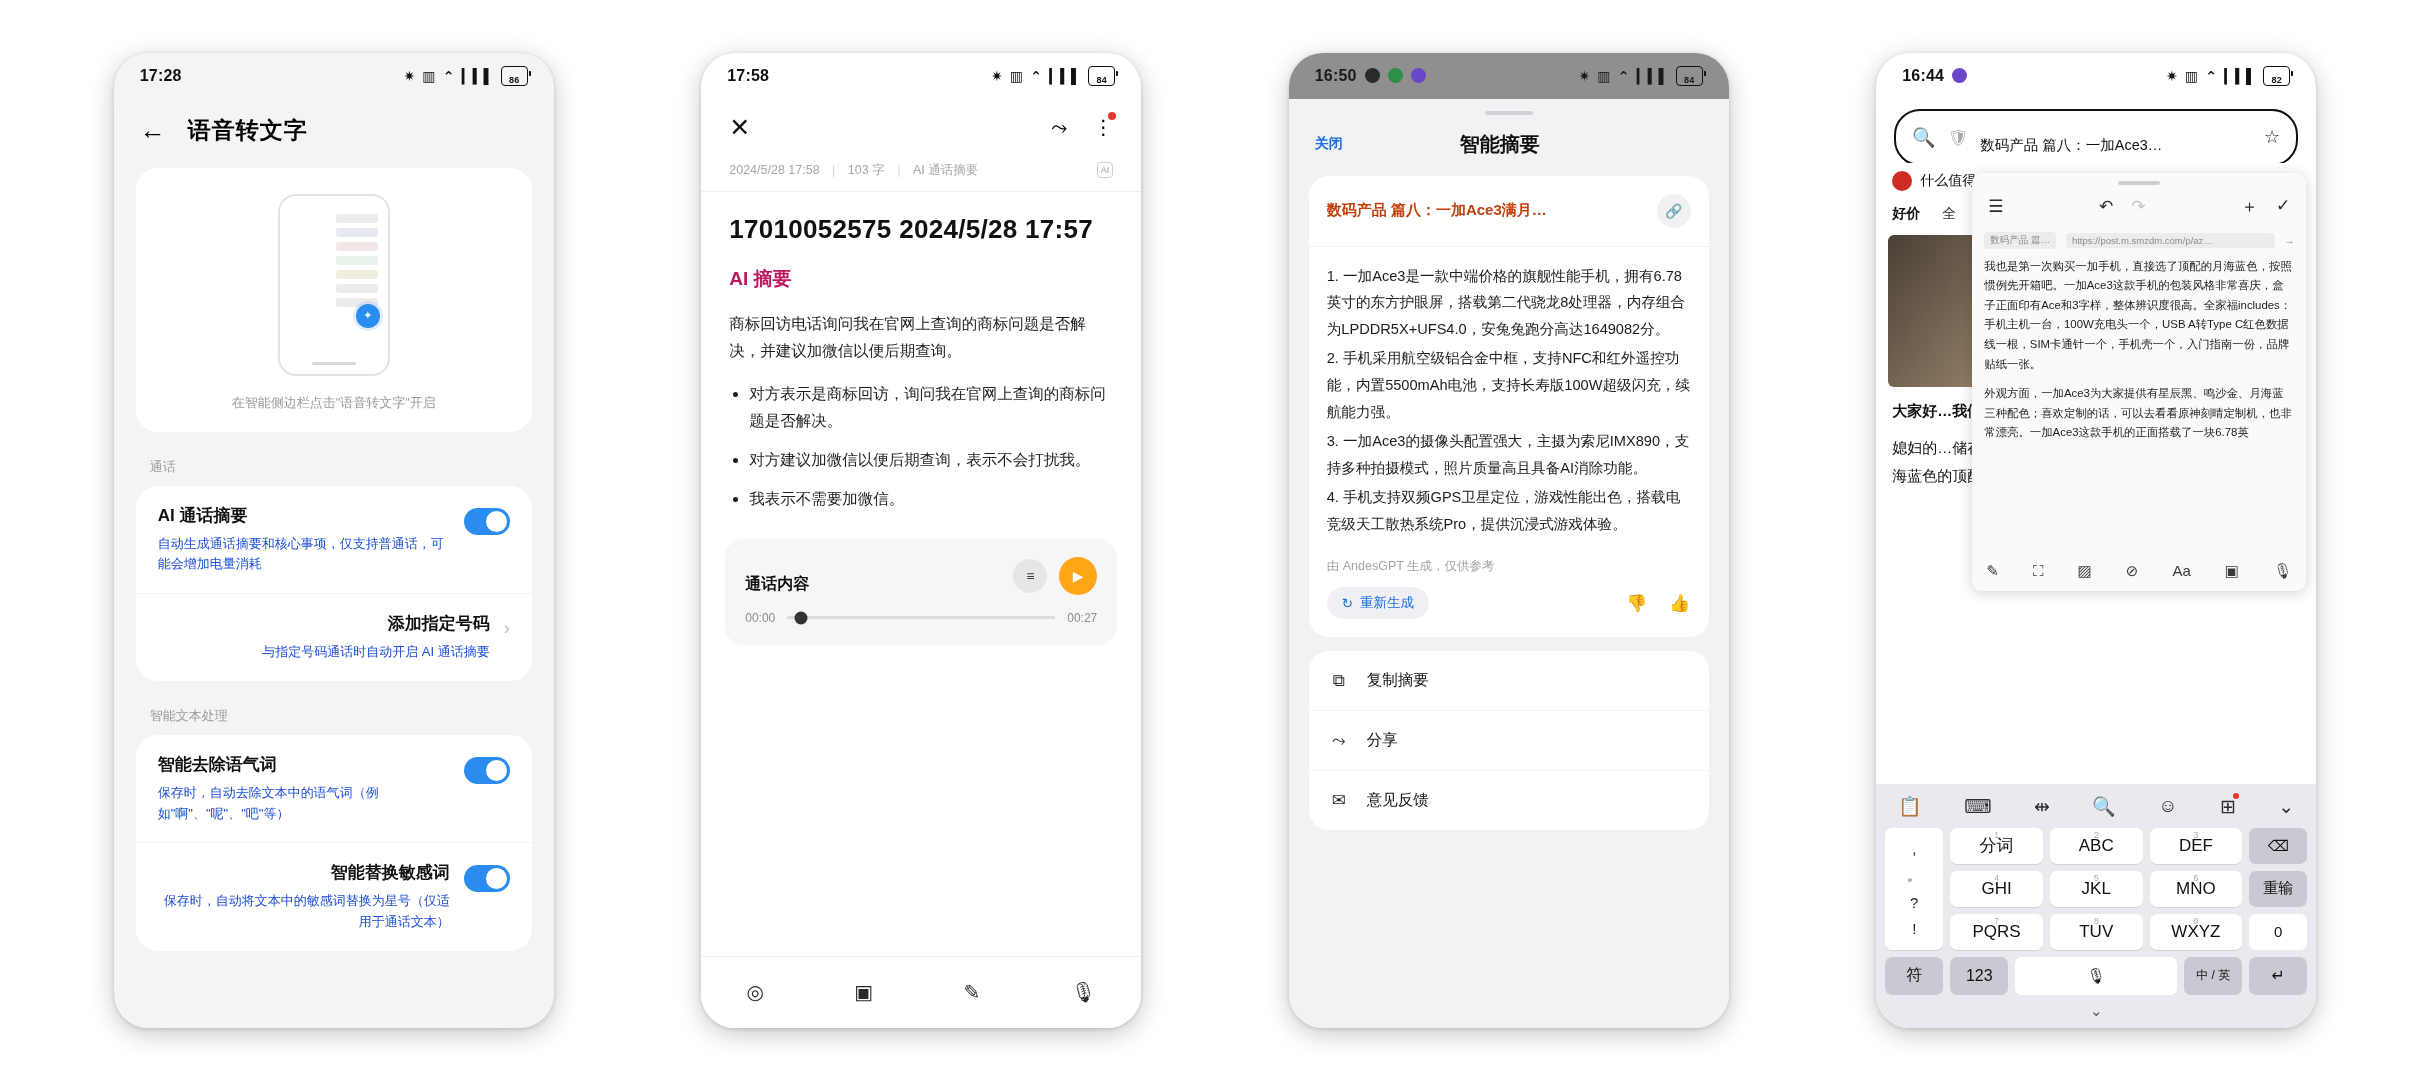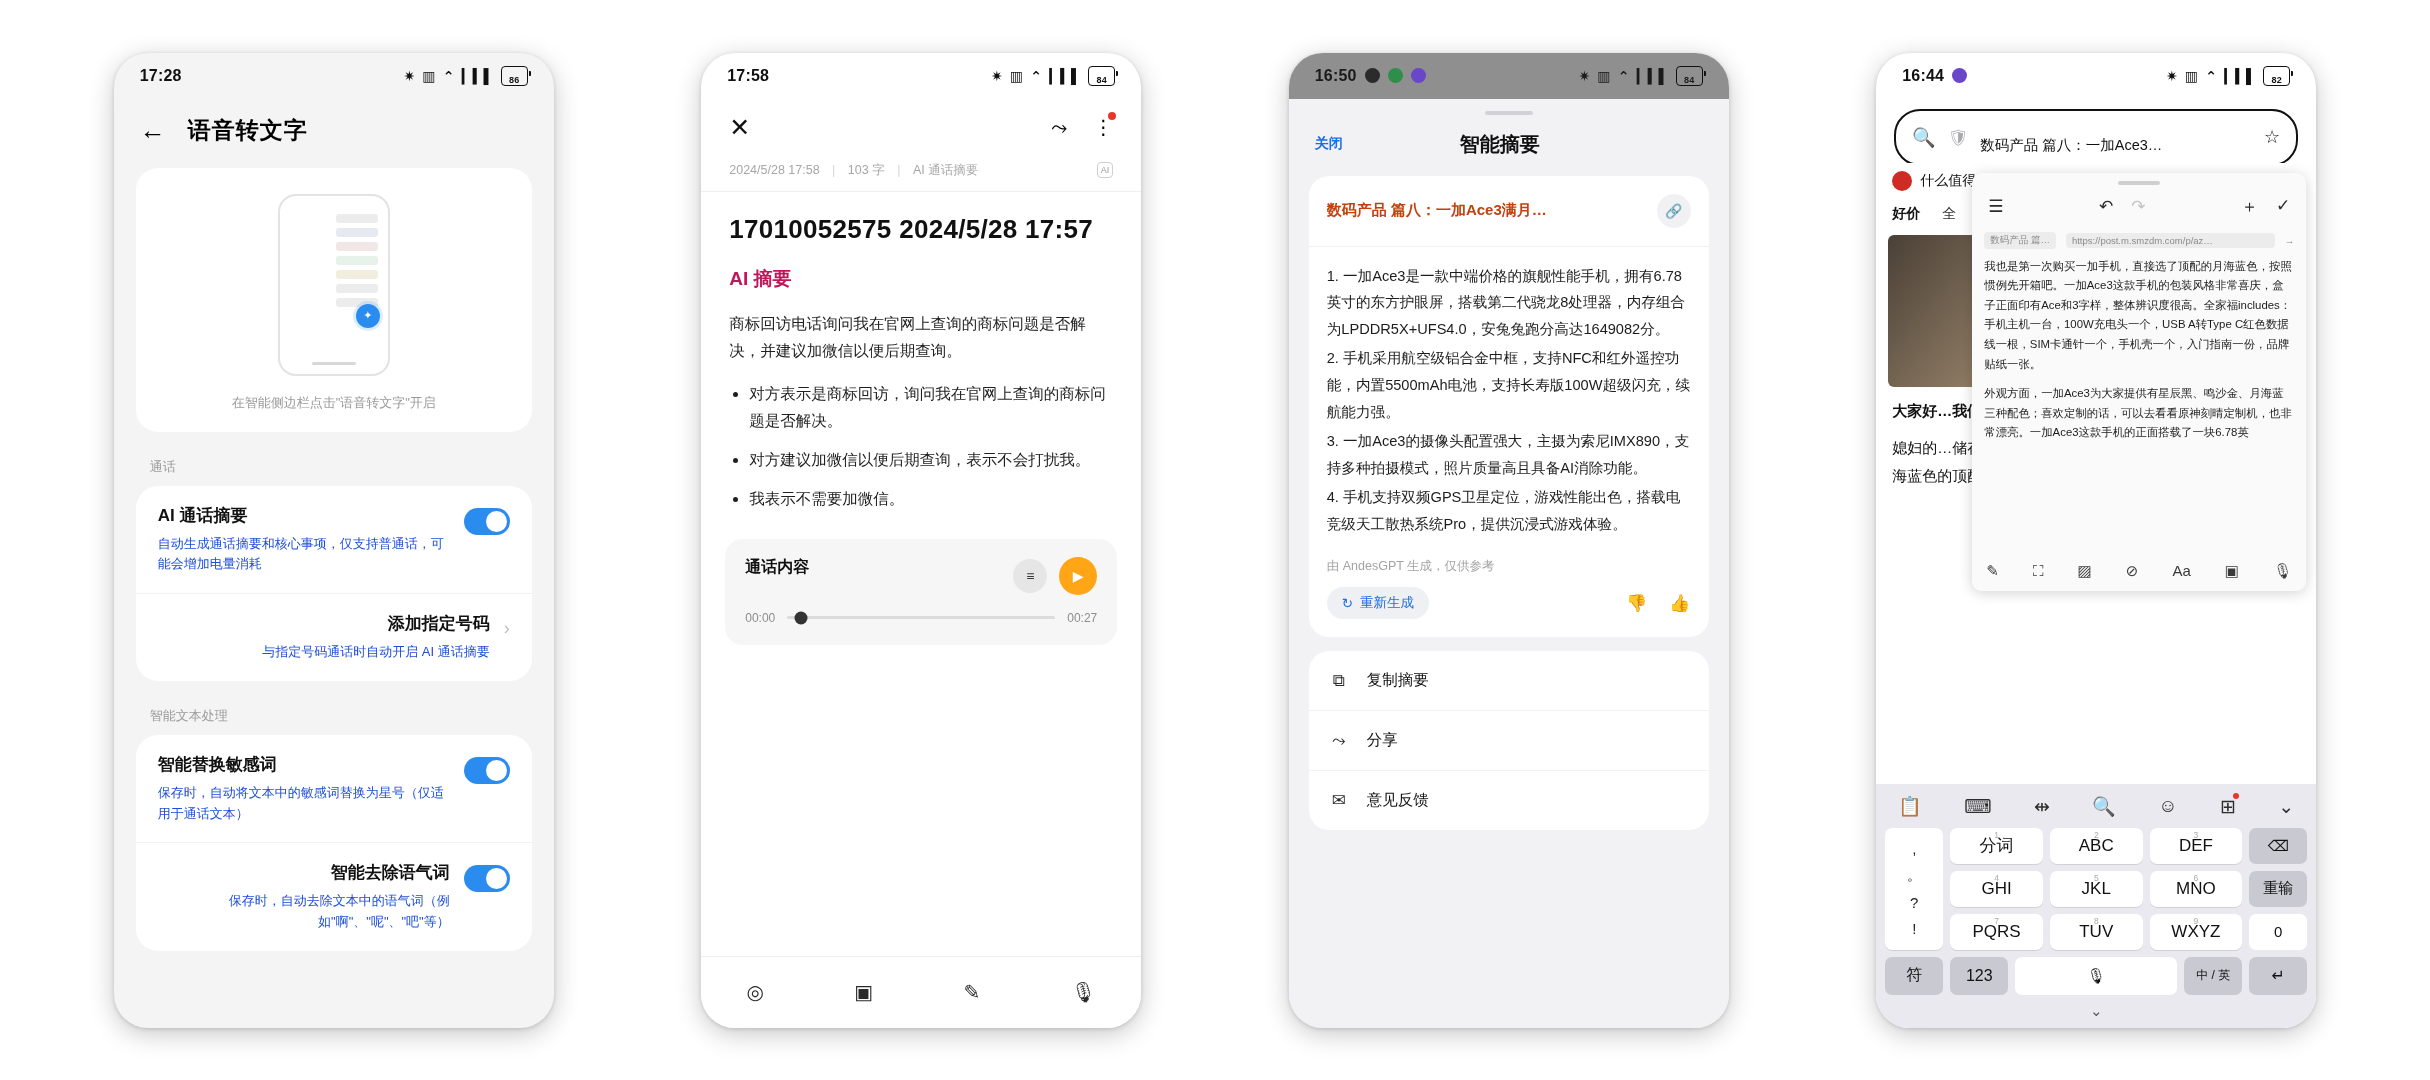--- a/index.html
+++ b/index.html
@@ -111,21 +111,21 @@
   .p2 .aibox { border:1.4px solid #cfcfcf; border-radius:4px; font-size:9px; color:#9a9a9a; padding:2px 3px; }
   .p2 .doc { padding: 20px 28px 0; }
   .p2 .doc h1 { font-size:26px; font-weight:700; color:#111; line-height:1.32; letter-spacing:.3px; }
   .p2 .doc h2 { font-size:19px; font-weight:700; color:#be185d; margin:20px 0 18px; }
   .p2 .doc p { font-size:15.5px; color:#1f1f1f; line-height:1.75; }
   .p2 .doc ul { margin:16px 0 0 20px; }
   .p2 .doc li { font-size:15.5px; color:#1f1f1f; line-height:1.75; margin-bottom:12px; }
   .p2 .player {
     margin: 26px 24px 0; background:#f6f6f6; border-radius:18px; padding:18px 20px 20px;
   }
-  .p2 .pl-top { display:flex; align-items:flex-start; justify-content:space-between; }
+  .p2 .pl-top { display:flex; align-items:flex-end; justify-content:space-between; }
   .p2 .pl-title { font-size:16px; font-weight:700; color:#111; }
   .p2 .pl-btns { display:flex; align-items:center; gap:12px; }
   .p2 .pl-ic { width:34px;height:34px;border-radius:50%;background:#e6e6e6;display:flex;align-items:center;justify-content:center;font-size:14px;color:#3a3a3a; }
   .p2 .pl-play { width:38px;height:38px;border-radius:50%;background:#ffa516;display:flex;align-items:center;justify-content:center;color:#fff;font-size:14px; }
   .p2 .pl-seek { display:flex; align-items:center; gap:12px; margin-top:16px; font-size:12px; color:#8d8d8d; }
   .p2 .track { flex:1; height:3px; background:#dcdcdc; border-radius:2px; position:relative; }
   .p2 .knob { position:absolute; left:5%; top:50%; transform:translate(-50%,-50%); width:13px;height:13px;border-radius:50%;background:#333; }
   .p2 .bottombar {
     position:absolute; left:0; right:0; bottom:0; height:72px;
     display:flex; align-items:center; justify-content:space-around;
@@ -260,29 +260,29 @@
           <div class="row-s">与指定号码通话时自动开启 AI 通话摘要</div>
         </div>
         <div class="chev">›</div>
       </div>
     </div>
 
     <div class="grp-label">智能文本处理</div>
     <div class="card">
       <div class="row">
         <div class="row-main">
+          <div class="row-t">智能去除语气词</div>
+          <div class="row-s">保存时，自动去除文本中的语气词（例如"啊"、"呢"、"吧"等）</div>
+        </div>
+        <div class="switch"></div>
+      </div>
+      <div class="row">
+        <div class="row-main">
           <div class="row-t">智能替换敏感词</div>
           <div class="row-s">保存时，自动将文本中的敏感词替换为星号（仅适用于通话文本）</div>
-        </div>
-        <div class="switch"></div>
-      </div>
-      <div class="row">
-        <div class="row-main">
-          <div class="row-t">智能去除语气词</div>
-          <div class="row-s">保存时，自动去除文本中的语气词（例如"啊"、"呢"、"吧"等）</div>
         </div>
         <div class="switch"></div>
       </div>
     </div>
   </div>
 
   <div class="phone p2">
     <div class="statusbar">
       <div class="sb-left">
           <span>17:58</span>

